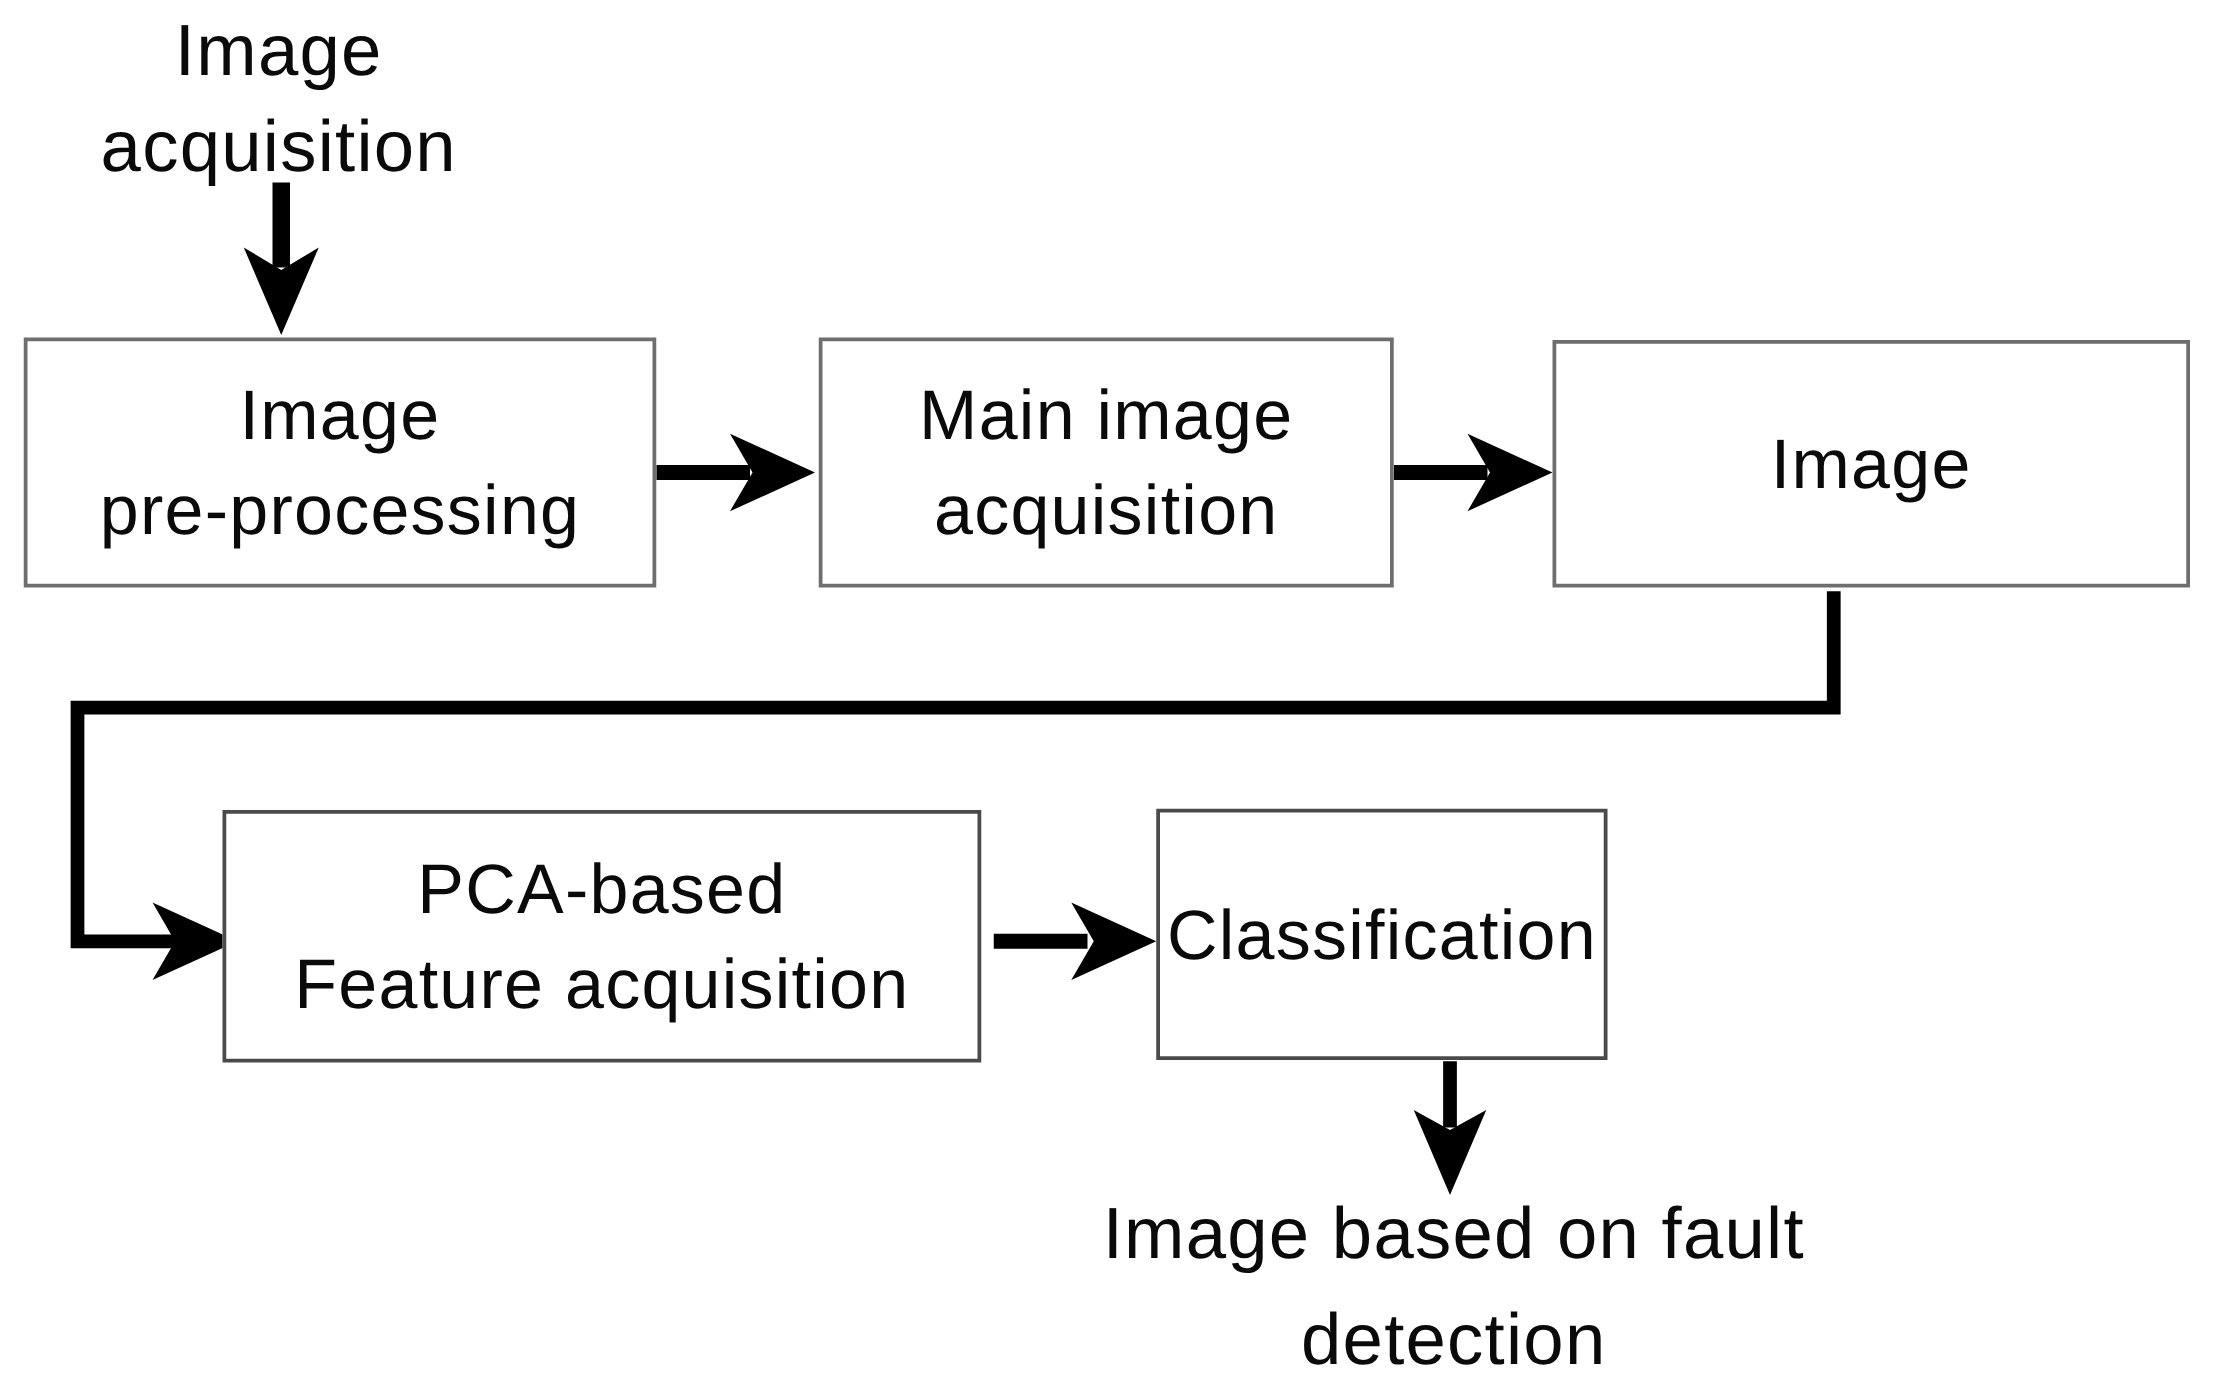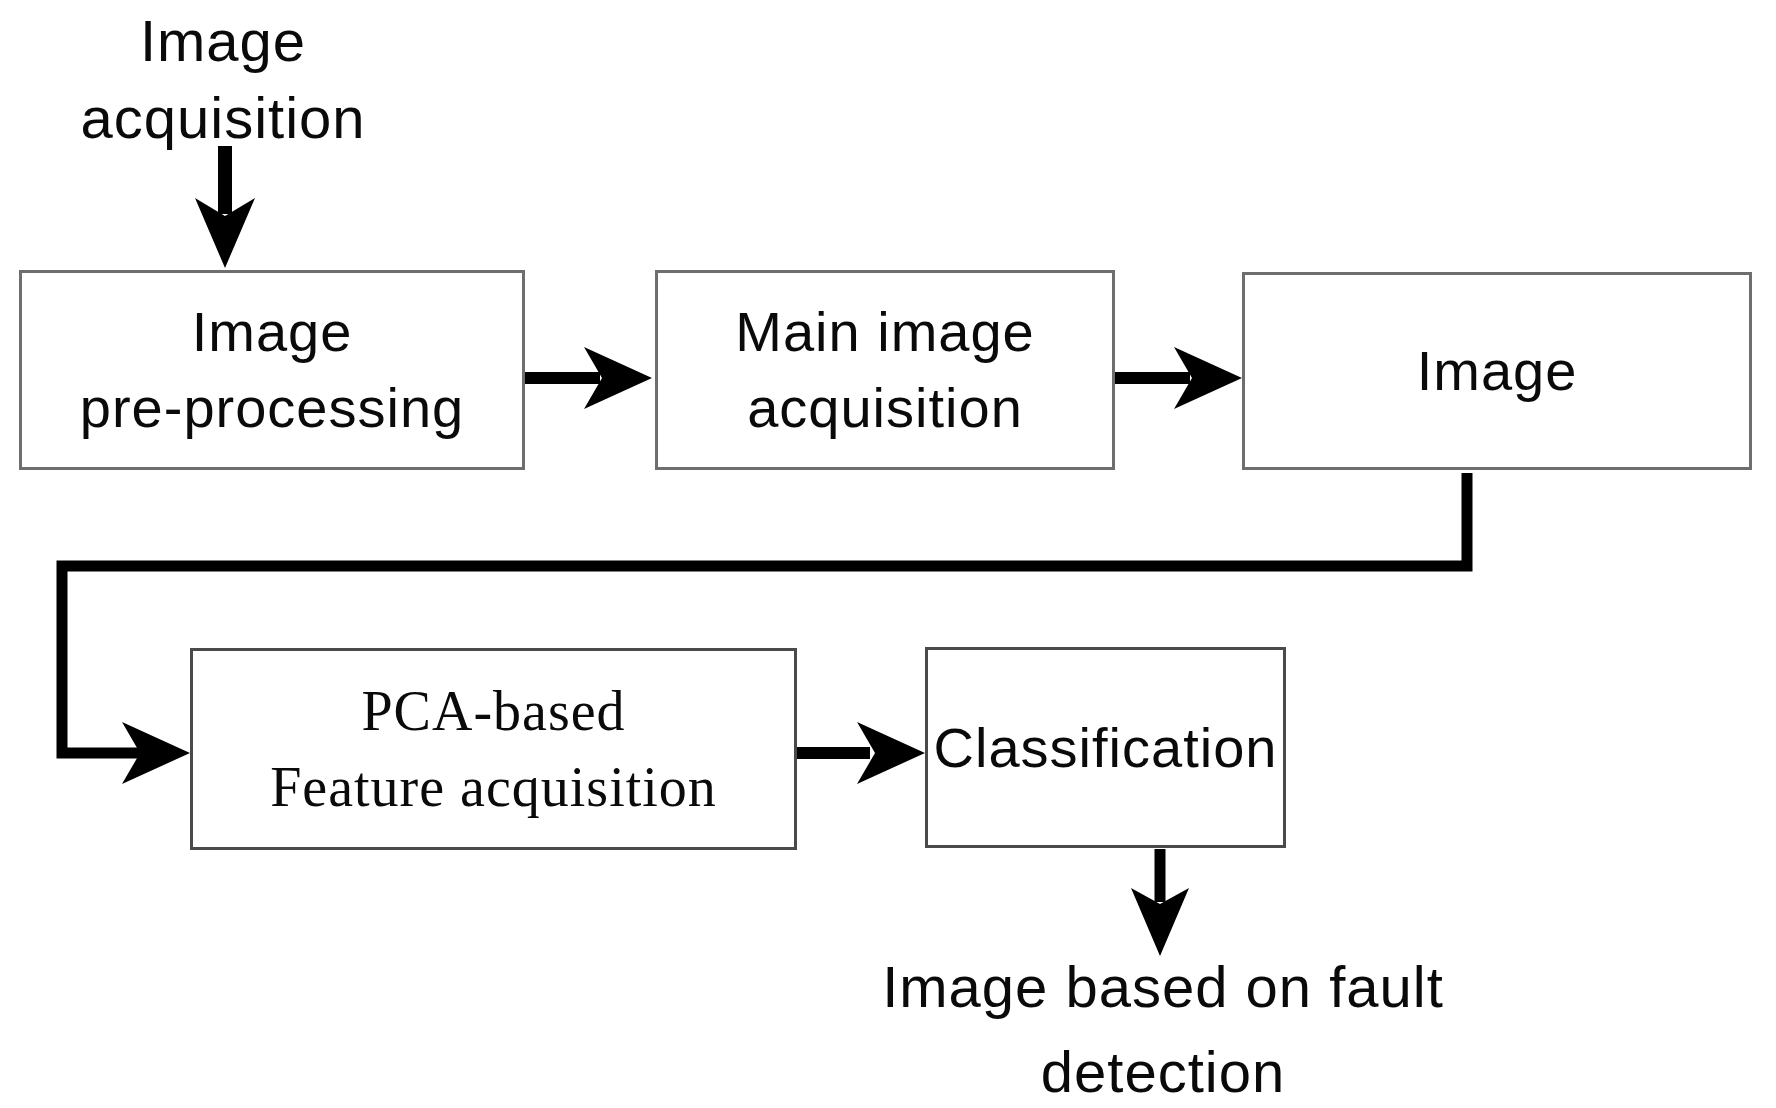--- a/index.html
+++ b/index.html
@@ -52,21 +52,21 @@
   }
   #label-acquisition{
     left:28px;top:2px;width:390px;line-height:77px;
   }
   #label-action{
     left:763px;top:944px;width:800px;line-height:85px;
   }
   #box-pre   {left:19px;  top:270px; width:506px; height:200px;}
   #box-seg   {left:655px; top:270px; width:460px; height:200px;text-align:right;}
   #box-post  {left:1242px;top:272px; width:510px; height:198px;}
-  #box-pca   {left:190px; top:648px; width:607px; height:202px;font-family:Liberation Serif, serif;}
+  #box-pca   {left:178px; top:648px; width:607px; height:202px;}
   #box-class {left:925px; top:647px; width:361px; height:201px;}
 </style>
 </head>
 <body>
 
 <div id="canvas">
 
   <svg id="wires" viewBox="0 0 1776 1108" xmlns="http://www.w3.org/2000/svg" aria-hidden="true">
 
     <g>

